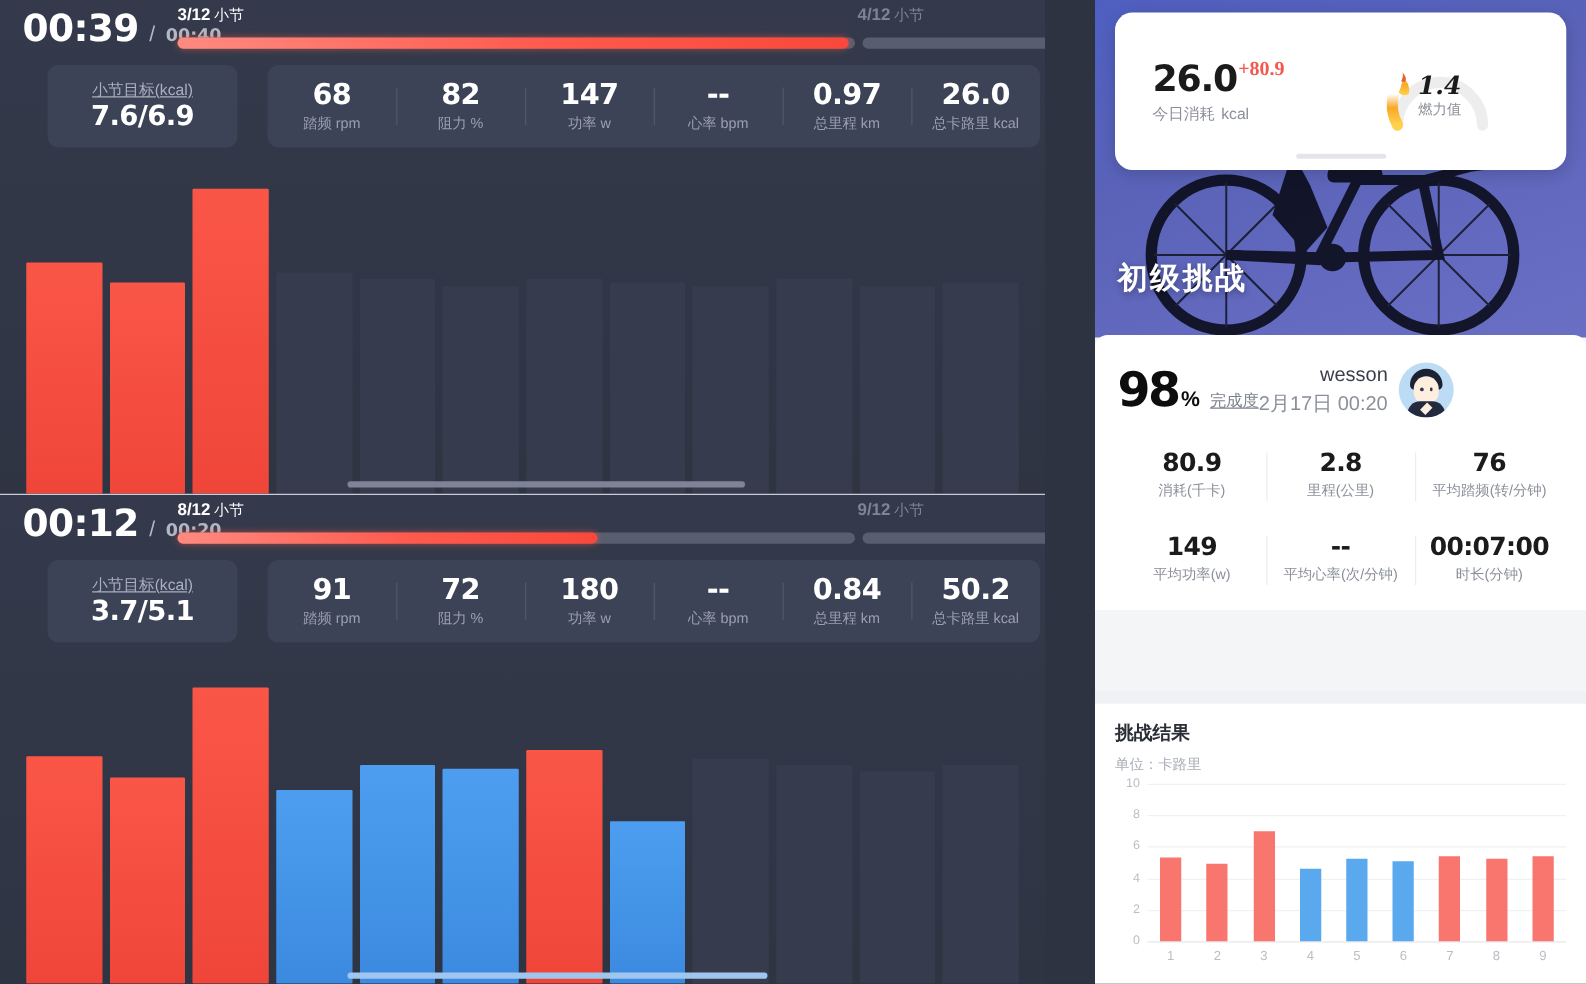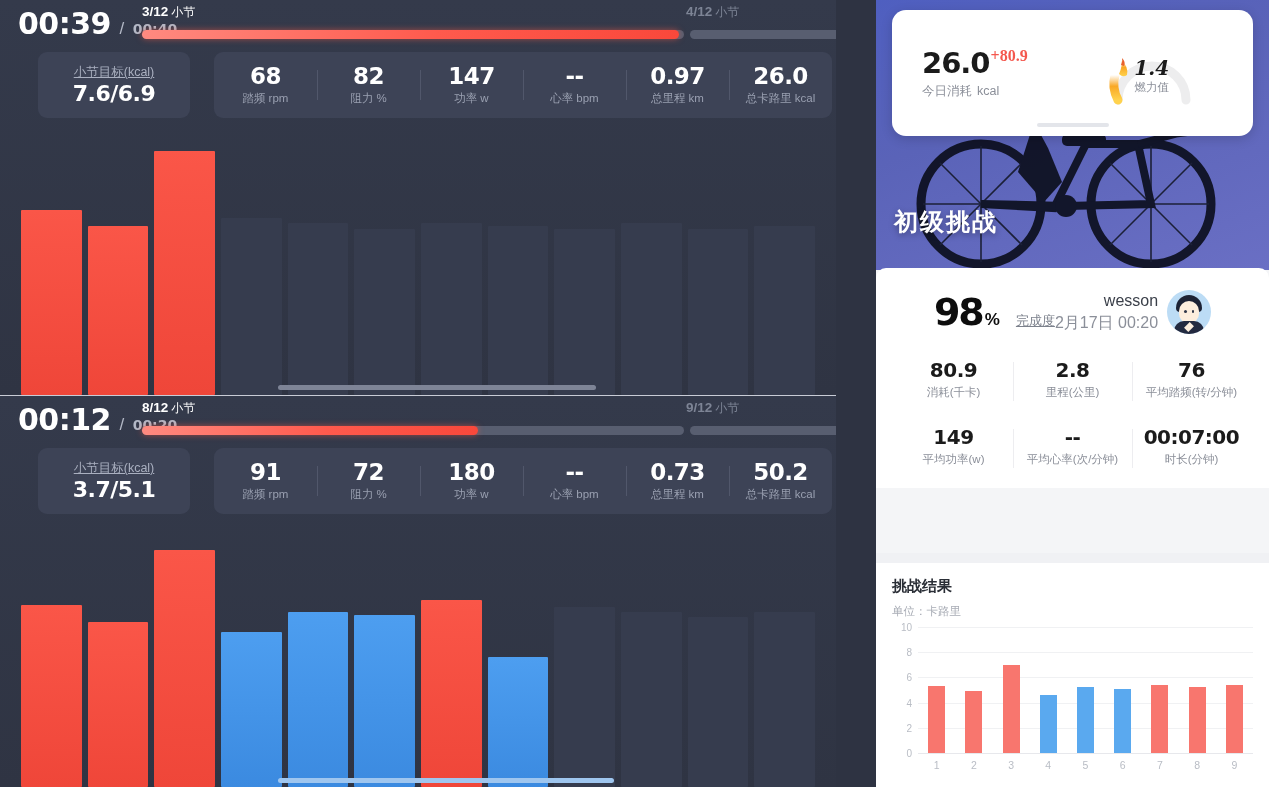--- a/index.html
+++ b/index.html
@@ -134,26 +134,26 @@
   .gauge .g-cap { position: absolute; left: 0; right: 0; top: 50px; text-align: center;
                   font-size: 11.5px; color: #8b8f99; }
   .card-handle { position: absolute; left: 50%; transform: translateX(-50%); bottom: 9px;
                  width: 72px; height: 4px; border-radius: 3px; background: #e3e5ea; }
 
   
   .result-card {
     position: absolute; left: 0; top: 268px; width: 393px; background: #fff;
     border-radius: 10px 10px 0 0; padding: 16px 18px 8px;
   }
-  .res-head { display: flex; align-items: center; justify-content: center; height: 56px; }
+  .res-head { display: flex; align-items: center; justify-content: flex-start; height: 56px; }
   .pct-wrap { display: flex; align-items: baseline; }
   .pct-num { font-size: 38px; font-weight: 700; color: #0d0d0d; letter-spacing: -2px;
              font-family: "DejaVu Sans", sans-serif; }
   .pct-sign { font-size: 17px; font-weight: 700; color: #0d0d0d; margin-left: 2px; }
-  .pct-cap { font-size: 13px; color: #7c818c; margin-left: 16px; text-decoration: underline; }
+  .pct-cap { font-size: 13px; color: #7c818c; margin-left: 8px; text-decoration: underline; }
   .user-wrap { display: flex; align-items: center; }
   .user-txt { text-align: right; margin-right: 9px; }
   .user-name { font-size: 16px; color: #3a3f49; line-height: 20px; }
   .user-date { font-size: 16px; color: #8b8f99; margin-top: 2px; }
   .avatar { width: 44px; height: 44px; border-radius: 50%; background: #bcdcf5;
             position: relative; overflow: hidden; flex: 0 0 44px; }
   .av-hair { position:absolute; left:9px; top:5px; width:26px; height:17px;
              background:#1c2234; border-radius: 13px 13px 4px 4px; }
   .av-face { position:absolute; left:12px; top:11px; width:20px; height:22px;
              background:#fdeedd; border-radius: 10px 10px 9px 9px; }
@@ -374,21 +374,21 @@
               </div>
               <div class="metric">
                 <div class="num">180</div>
                 <div class="lbl"><span>功率</span><span class="u">w</span></div>
               </div>
               <div class="metric">
                 <div class="num">--</div>
                 <div class="lbl"><span>心率</span><span class="u">bpm</span></div>
               </div>
               <div class="metric">
-                <div class="num">0.73</div>
+                <div class="num">0.84</div>
                 <div class="lbl"><span>总里程</span><span class="u">km</span></div>
               </div>
               <div class="metric">
                 <div class="num">50.2</div>
                 <div class="lbl"><span>总卡路里</span><span class="u">kcal</span></div>
               </div>
             </div>
         </div>
       </div>
     </div>

